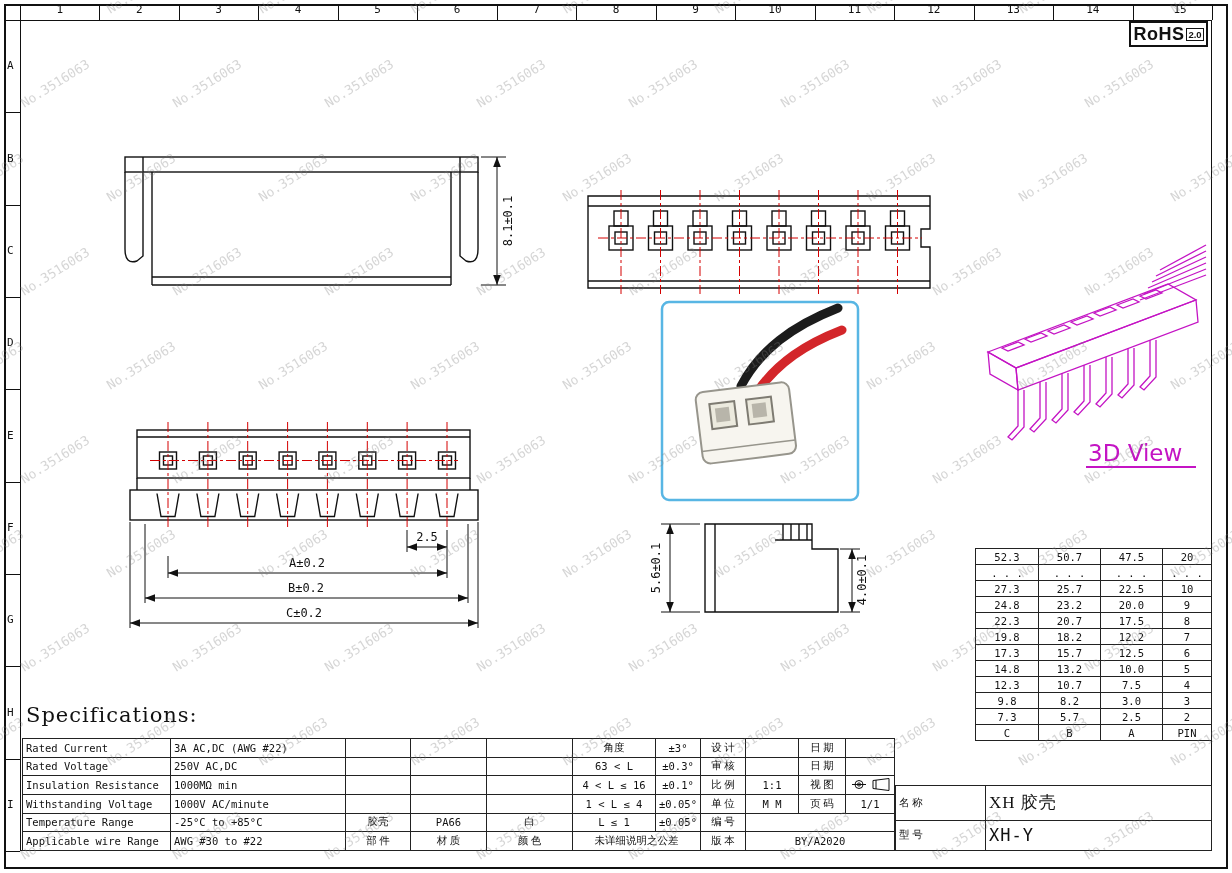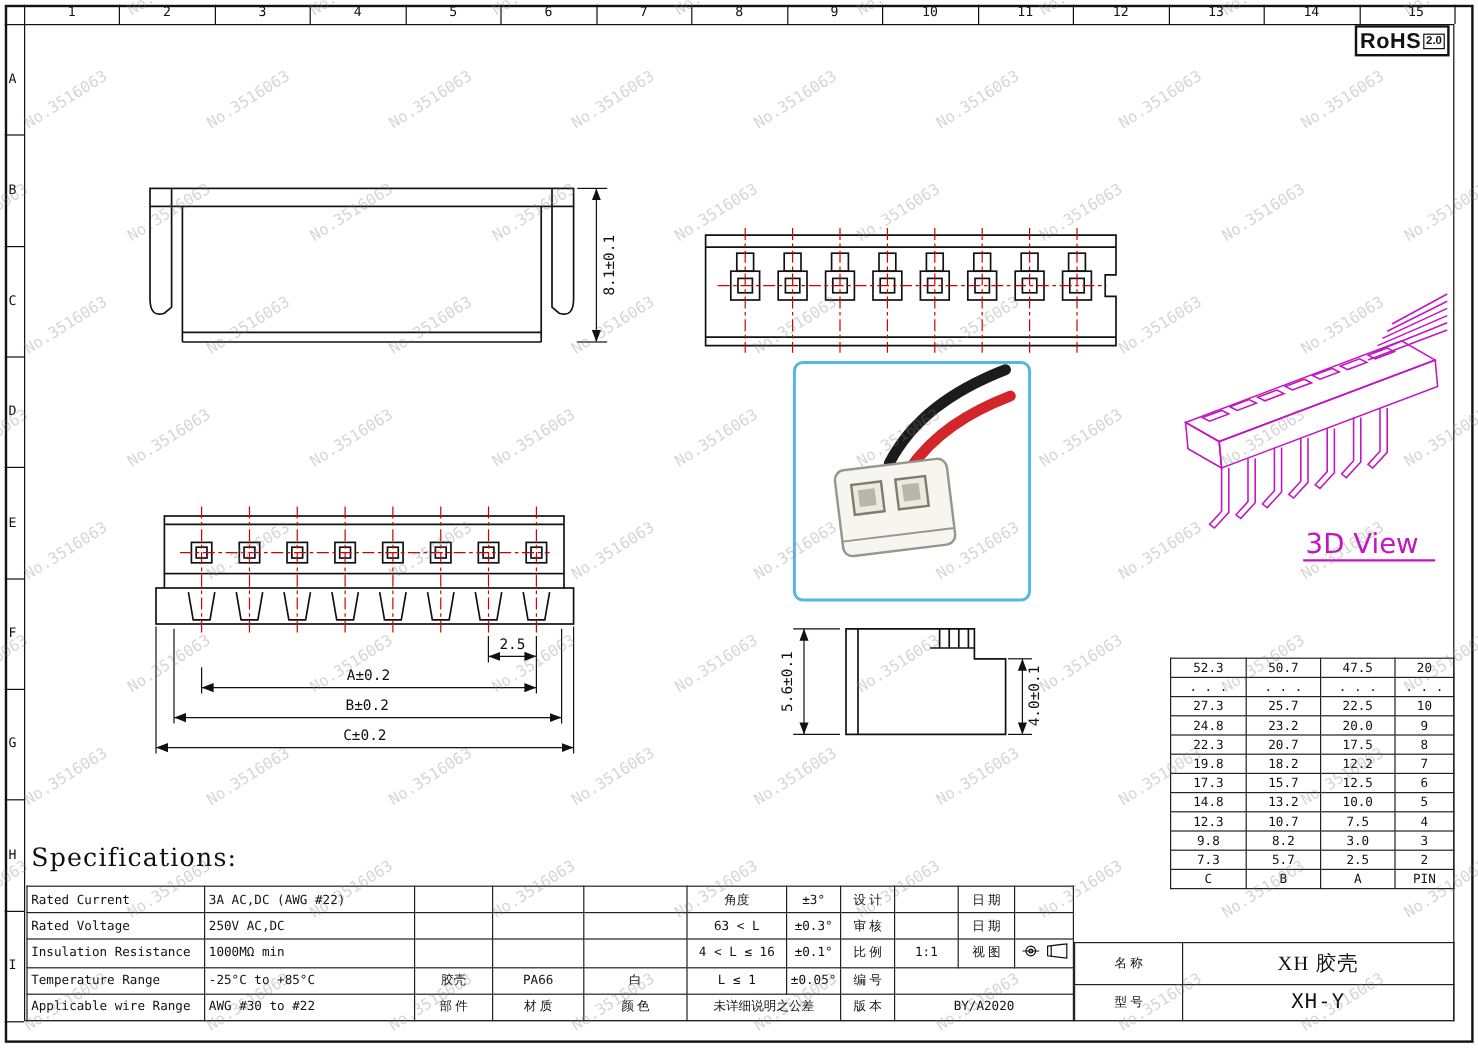--- a/index.html
+++ b/index.html
@@ -22,21 +22,21 @@
   .spec-head{position:absolute;left:26px;top:703px;font-family:"DejaVu Serif",serif;
     font-size:21px;letter-spacing:1px;z-index:10}
   table.grid{border-collapse:collapse;position:absolute;table-layout:fixed;background:transparent;z-index:10}
   table.grid td{border:1px solid #222;font-size:10.5px;padding:0 3px;overflow:hidden;white-space:nowrap;height:16px}
   td.c{text-align:center;padding:0 1px}
   .cjk{font-family:Liberation Serif, serif}
   .spec-table{left:22px;top:738px;width:873px;height:113px}
   .pin-table{left:975px;top:548px;width:237px;height:191px}
   .pin-table td{text-align:center;font-size:11px;height:15px;padding:0}
   .name-block{left:895px;top:785px;width:317px;height:66px}
-  .name-block td{font-size:15px;text-align:center;height:33px}
+  .name-block td{font-size:15px;text-align:left;height:33px}
   .name-block td.val{font-size:17px;letter-spacing:1px}
   .wm-layer{position:absolute;inset:0;pointer-events:none;z-index:40;overflow:hidden}
   .wm{position:absolute;font-size:13px;color:rgba(125,125,125,.32);transform:rotate(-32deg);white-space:nowrap}
 </style>
 </head>
 <body>
 
 <div class="outer-frame"></div>
 <div class="inner-frame"></div>
 <div>
@@ -407,20 +407,33 @@
       <svg width="44" height="13" viewBox="0 0 44 13">
         <g stroke="#111" fill="none">
           <circle cx="10" cy="6.5" r="4"></circle>
               <circle cx="10" cy="6.5" r="1.6"></circle>
           <line x1="3" y1="6.5" x2="17" y2="6.5"></line>
           <path d="M24,2.5 L40,0.5 V12.5 L24,10.5 Z"></path>
           <line x1="27" y1="2" x2="27" y2="11"></line>
         </g>
       </svg>
     </td>
+  </tr>
+  <tr>
+    <td>Withstanding Voltage</td>
+    <td>1000V AC/minute</td>
+    <td></td>
+        <td></td>
+        <td></td>
+    <td class="c">1 &lt; L ≤ 4</td>
+    <td class="c">±0.05°</td>
+    <td class="c cjk">单 位</td>
+    <td class="c">M M</td>
+    <td class="c cjk">页 码</td>
+    <td class="c">1/1</td>
   </tr>
   <tr>
     <td>Temperature Range</td>
     <td>-25°C to +85°C</td>
     <td class="c cjk">胶壳</td>
     <td class="c">PA66</td>
     <td class="c cjk">白</td>
     <td class="c">L ≤ 1</td>
     <td class="c">±0.05°</td>
     <td class="c cjk">编 号</td>

